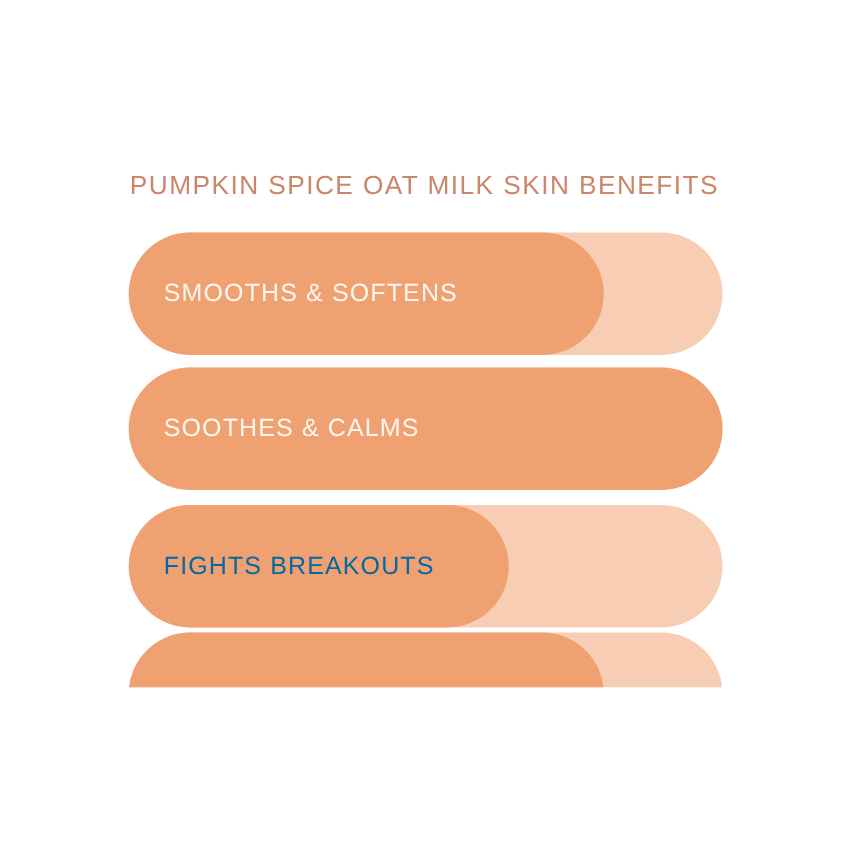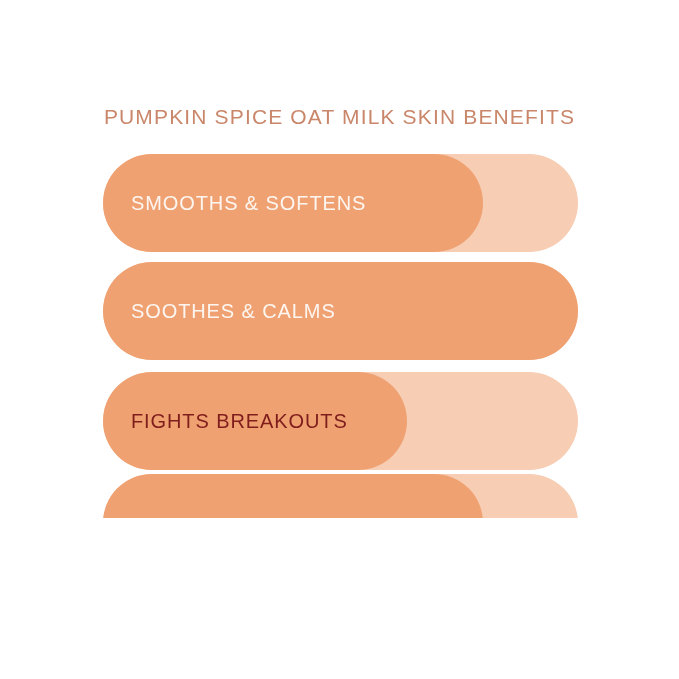--- a/index.html
+++ b/index.html
@@ -12,20 +12,21 @@
     font-family: "Liberation Sans", sans-serif;
     -webkit-font-smoothing: antialiased;
   }
   #infographic {
     position: relative;
     width: 679px;
     height: 518px;
     background: #ffffff;
     overflow: hidden;
     box-sizing: border-box;
+    margin-top: 32px;
   }
 
   
   .chart-title {
     position: absolute;
     left: 0;
     right: 0;
     top: 104px;
     text-align: center;
     font-family: "Liberation Sans", sans-serif;
@@ -111,21 +112,21 @@
 
     <div class="bar-row r0">
       <div class="bar-track" style="background: rgb(247, 205, 179);"></div>
       <div class="bar-fill" style="width: 80%; background: rgb(239, 161, 114);"></div>
       <div class="bar-label" style="color: rgb(253, 246, 240);">SMOOTHS &amp; SOFTENS</div>
     </div>
 
     <div class="bar-row r2">
       <div class="bar-track" style="background: rgb(247, 205, 179);"></div>
       <div class="bar-fill" style="width: 64%; background: rgb(239, 161, 114);"></div>
-      <div class="bar-label" style="color: #7f1d1d;">FIGHTS BREAKOUTS</div>
+      <div class="bar-label" style="color: #0369a1;">FIGHTS BREAKOUTS</div>
     </div>
 
     <div class="bar-row r3">
       <div class="bar-track" style="background: rgb(247, 205, 179);"></div>
       <div class="bar-fill" style="width: 80%; background: rgb(239, 161, 114);"></div>
     </div>
 
   </div>
 </div>
 

